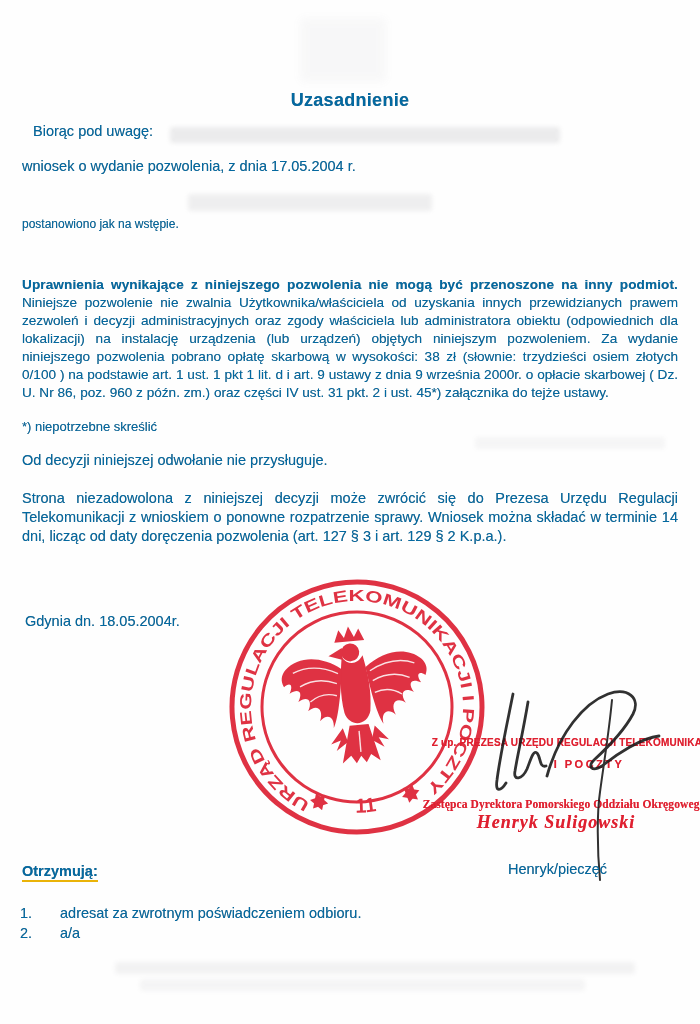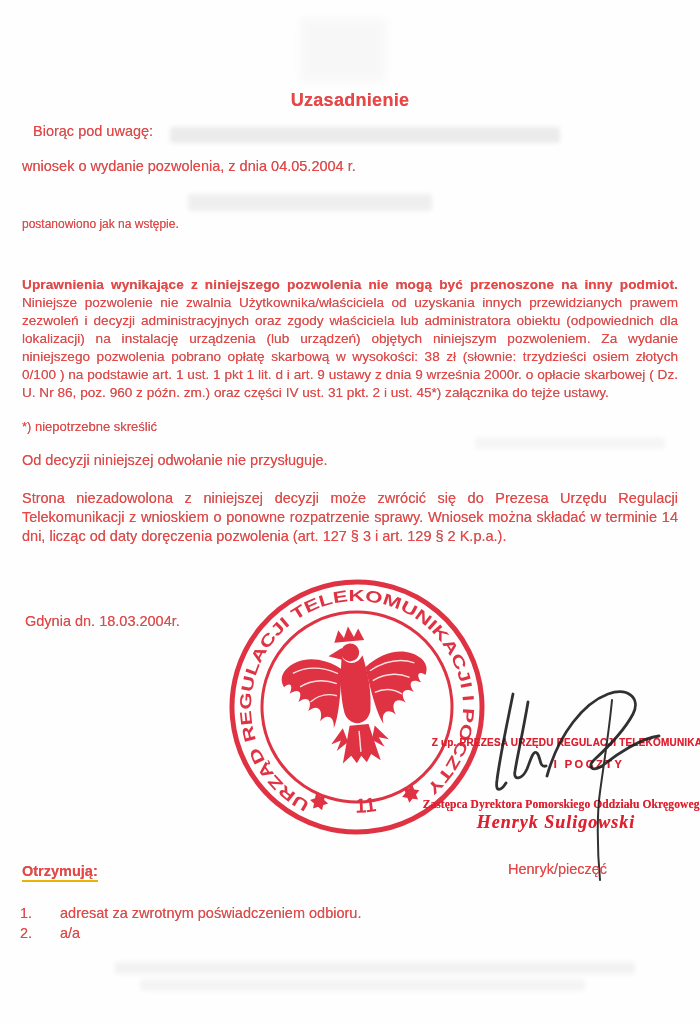--- a/index.html
+++ b/index.html
@@ -3,21 +3,21 @@
 <meta charset="utf-8">
 <style>
   html,body{margin:0;padding:0;}
   body{
     width:700px;height:1024px;position:relative;overflow:hidden;
     background:#fefefe;color:#1a1a1a;
     font-family:"Liberation Sans", sans-serif;
     -webkit-font-smoothing:antialiased;
   }
   .abs{position:absolute;}
-  .doc-text{color:#ef4444;text-shadow:0 0 .4px rgba(20,20,20,.45);}
+  .doc-text{color:#0369a1;text-shadow:0 0 .4px rgba(20,20,20,.45);}
   .title{top:90px;left:0;width:700px;text-align:center;font-size:18px;font-weight:bold;letter-spacing:.3px;}
   .l1{top:123px;left:33px;font-size:14.5px;}
   .l2{top:158px;left:22px;font-size:14.5px;}
   .l3{top:217px;left:22px;font-size:12px;}
   .legal{top:276px;left:22px;width:656px;font-size:13.6px;line-height:18px;text-align:justify;}
   .legal b{letter-spacing:.1px;}
   .footnote{top:419px;left:22px;font-size:13px;}
   .appeal-note{top:452px;left:22px;font-size:14.5px;}
   .appeal{top:489px;left:22px;width:656px;font-size:14.5px;line-height:19px;text-align:justify;}
   .place-date{top:613px;left:25px;font-size:14.5px;}
@@ -42,30 +42,30 @@
 <div class="abs ghost" style="top:18px;left:300px;width:86px;height:64px;opacity:.05;filter:blur(4px);"></div>
 <div class="abs ghost" style="top:127px;left:170px;width:390px;height:16px;opacity:.16;"></div>
 <div class="abs ghost" style="top:194px;left:188px;width:244px;height:17px;opacity:.13;"></div>
 <div class="abs ghost" style="top:437px;left:475px;width:190px;height:12px;opacity:.07;"></div>
 <div class="abs ghost" style="top:962px;left:115px;width:520px;height:12px;opacity:.10;"></div>
 <div class="abs ghost" style="top:979px;left:140px;width:445px;height:12px;opacity:.08;"></div>
 
 <div class="abs doc-text title">Uzasadnienie</div>
 
 <div class="abs doc-text l1">Biorąc pod uwagę:</div>
-<div class="abs doc-text l2">wniosek o wydanie pozwolenia, z dnia 04.05.2004 r.</div>
+<div class="abs doc-text l2">wniosek o wydanie pozwolenia, z dnia 17.05.2004 r.</div>
 <div class="abs doc-text l3">postanowiono jak na wstępie.</div>
 
 <div class="abs doc-text legal"><b>Uprawnienia wynikające z niniejszego pozwolenia nie mogą być przenoszone na inny podmiot.</b> <span>Niniejsze pozwolenie nie zwalnia Użytkownika/właściciela od uzyskania innych przewidzianych prawem zezwoleń i decyzji administracyjnych oraz zgody właściciela lub administratora obiektu (odpowiednich dla lokalizacji) na instalację urządzenia (lub urządzeń) objętych niniejszym pozwoleniem. Za wydanie niniejszego pozwolenia pobrano opłatę skarbową w wysokości: 38 zł (słownie: trzydzieści osiem złotych 0/100 ) na podstawie art. 1 ust. 1 pkt 1 lit. d i art. 9 ustawy z dnia 9 września 2000r. o opłacie skarbowej ( Dz. U. Nr 86, poz. 960 z późn. zm.) oraz części IV ust. 31 pkt. 2 i ust. 45*) załącznika do tejże ustawy.</span></div>
 
 <div class="abs doc-text footnote">*) niepotrzebne skreślić</div>
 <div class="abs doc-text appeal-note">Od decyzji niniejszej odwołanie nie przysługuje.</div>
 <div class="abs doc-text appeal">Strona niezadowolona z niniejszej decyzji może zwrócić się do Prezesa Urzędu Regulacji Telekomunikacji z wnioskiem o ponowne rozpatrzenie sprawy. Wniosek można składać w terminie 14 dni, licząc od daty doręczenia pozwolenia (art. 127 § 3 i art. 129 § 2 K.p.a.).</div>
 
-<div class="abs doc-text place-date">Gdynia dn. 18.03.2004r.</div>
+<div class="abs doc-text place-date">Gdynia dn. 18.05.2004r.</div>
 
 <div class="abs stamp-wrap">
   <svg width="262" height="262" viewBox="0 0 262 262" xmlns="http://www.w3.org/2000/svg">
     <defs>
       <path id="ringTop" d="M 78 222.8 A 106 106 0 1 1 184 222.8" fill="none"></path>
       <path id="ringBottom" d="M 100 232 A 106 106 0 0 0 162 232" fill="none"></path>
     </defs>
     <g stroke="#dd2335" fill="none">
       <circle cx="131" cy="131" r="125" stroke-width="5"></circle>
       <circle cx="131" cy="131" r="95" stroke-width="3"></circle>

